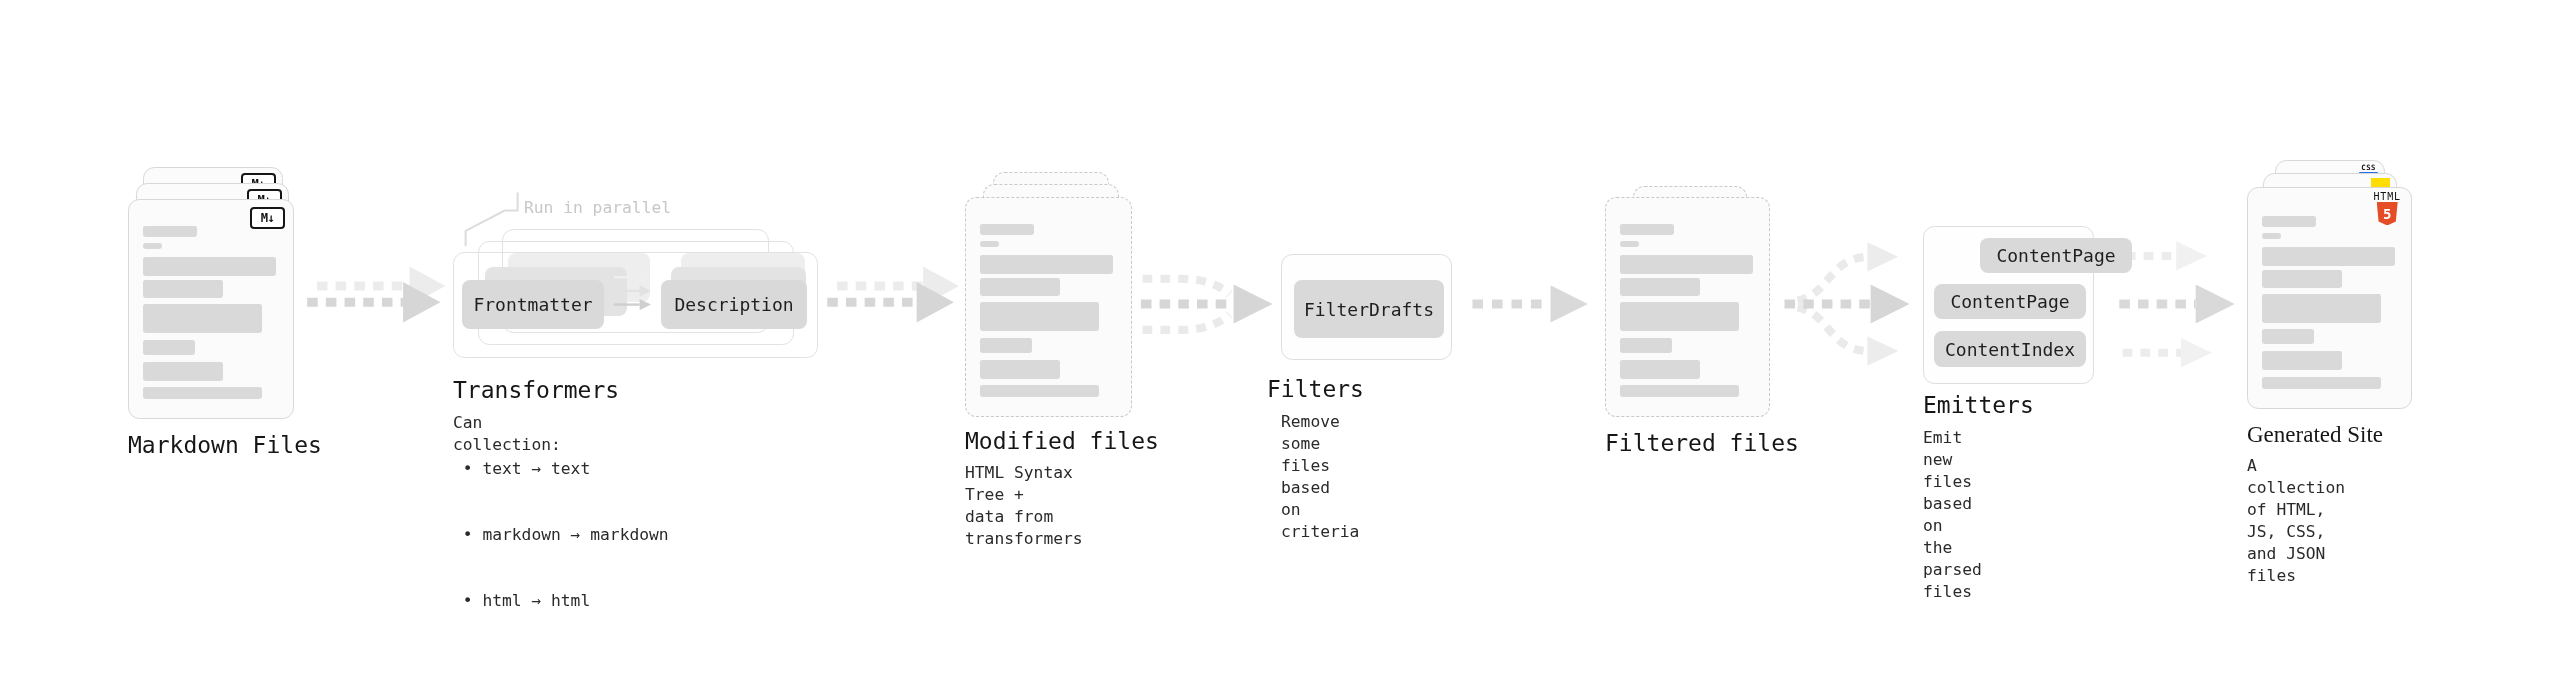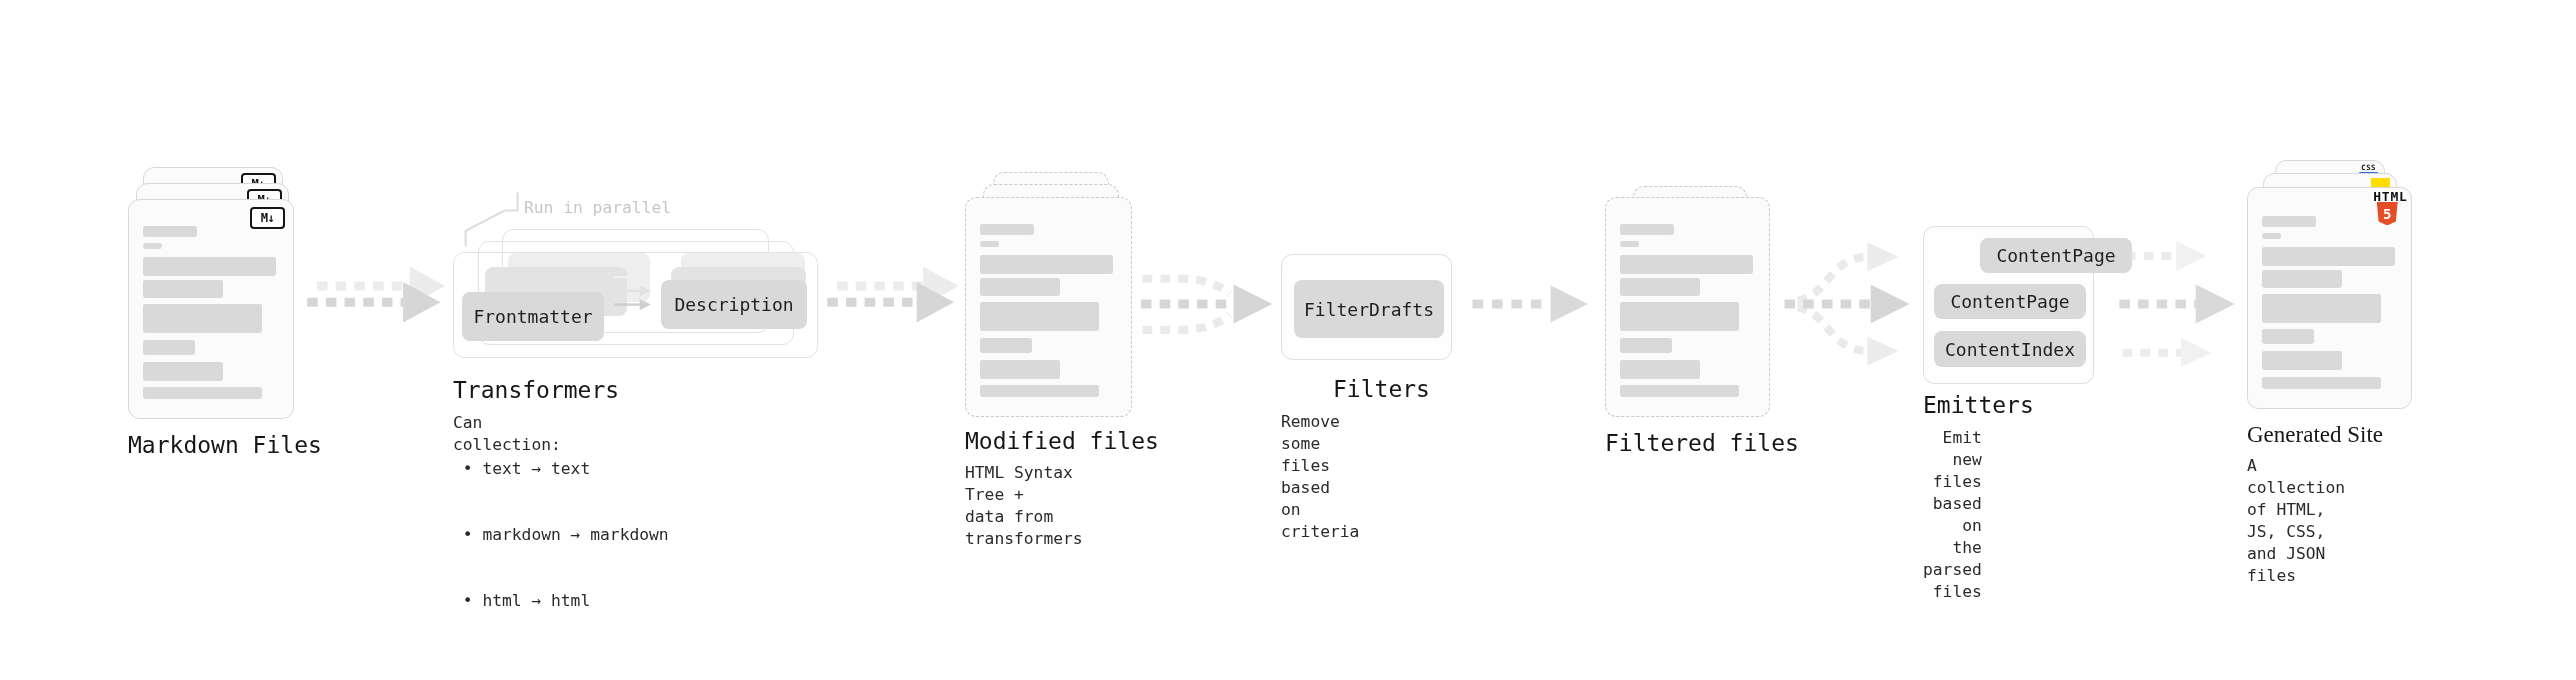--- a/index.html
+++ b/index.html
@@ -46,21 +46,21 @@
     position:absolute; width:31px; height:18px; background:#ffffff;
     border:2.4px solid #151515; border-radius:4.1px;
     display:flex; align-items:center; justify-content:center;
     font-size:12.2px; font-weight:bold; color:#151515; letter-spacing:-0.8px;
   }
   .css-badge { position:absolute; width:19.5px; text-align:center; }
   .css-badge .css-txt { font-size:7.3px; font-weight:bold; color:#111; line-height:7.3px; letter-spacing:0.4px; }
   .css-badge .css-bar { height:3.3px; border-radius:0.8px; margin-top:0.8px; }
   .js-badge { position:absolute; width:19.5px; height:9.8px; }
   .html5-badge { position:absolute; width:28px; text-align:center; }
-  .html5-badge .h5-txt { font-size:13px; font-weight:bold; color:#111; letter-spacing:0.8px; line-height:8.1px; }
+  .html5-badge .h5-txt { font-size:10px; font-weight:normal; color:#111; letter-spacing:0.8px; line-height:8.1px; }
   .html5-badge .h5-shield {
     width:21px; height:23.6px; margin:0.8px auto 0;
     clip-path:polygon(0 0,100% 0,91% 84%,50% 100%,9% 84%);
     display:flex; align-items:center; justify-content:center;
     color:#fff; font-size:14px; font-weight:bold;
   }
   svg { display:block; }
 </style>
 </head>
 <body>
@@ -151,21 +151,21 @@
     <div class="outline-card" style="left:502px;top:229px;width:267px;height:104px;"></div>
     <div class="outline-card" style="left:478px;top:241px;width:316px;height:104px;"></div>
     <div class="outline-card" style="left:453px;top:252px;width:365px;height:106px;"></div>
 
     <div class="gray-box ghost2" style="left:508px;top:253px;width:142px;height:49px;"></div>
     <div class="gray-box ghost1" style="left:485px;top:267px;width:142px;height:49px;"></div>
 
     <div class="gray-box ghost2" style="left:681px;top:253px;width:124px;height:49px;"></div>
     <div class="gray-box ghost1" style="left:671px;top:267px;width:135px;height:49px;"></div>
 
-    <div class="gray-box" style="left:462px;top:292px;width:142px;height:49px;">Frontmatter</div>
+    <div class="gray-box" style="left:462px;top:280px;width:142px;height:49px;">Frontmatter</div>
     <div class="gray-box" style="left:661px;top:280px;width:146px;height:49px;">Description</div>
 
     <svg class="abs" style="left:609px;top:268px;" width="50" height="49" viewBox="0 0 62 60">
       <g>
         <line x1="6" y1="11" x2="38" y2="11" stroke="#efefef" stroke-width="3"></line>
         <polygon points="38,4 52,11 38,18" fill="#efefef"></polygon>
         <line x1="6" y1="28" x2="38" y2="28" stroke="#e2e2e2" stroke-width="3"></line>
         <polygon points="38,21 52,28 38,35" fill="#e2e2e2"></polygon>
         <line x1="6" y1="45" x2="38" y2="45" stroke="#cfcfcf" stroke-width="3"></line>
         <polygon points="38,38 52,45 38,52" fill="#cfcfcf"></polygon>
@@ -195,21 +195,21 @@
       <div class="bar" style="top:187px;width:119px;height:12.2px;"></div>
     </div>
     <div class="stage-title" style="left:965px;top:428px;">Modified files</div>
     <div class="stage-sub" style="left:965px;top:462px;">HTML Syntax Tree +
 data from transformers</div>
   </div>
 
   <div class="abs" style="left:0;top:0;width:0;height:0;">
     <div class="panel-card" style="left:1281px;top:254px;width:171px;height:106px;"></div>
     <div class="gray-box" style="left:1294px;top:280px;width:150px;height:58px;">FilterDrafts</div>
-    <div class="stage-title" style="left:1333px;top:376px;">Filters</div>
+    <div class="stage-title" style="left:1267px;top:376px;">Filters</div>
     <div class="stage-sub" style="left:1281px;top:411px;">Remove some files based
 on criteria</div>
   </div>
 
   <div class="abs" style="left:0;top:0;width:0;height:0;">
     <div class="file-card dashed" style="left:1633px;top:186px;width:114px;height:49px;"></div>
     <div class="file-card dashed" style="left:1605px;top:197px;width:165px;height:220px;">
       <div class="bar" style="top:26px;width:54px;height:11.4px;"></div>
       <div class="bar" style="top:43px;width:18.7px;height:5.7px;"></div>
       <div class="bar" style="top:57px;width:133px;height:18.7px;"></div>
@@ -221,21 +221,21 @@
     </div>
     <div class="stage-title" style="left:1605px;top:430px;">Filtered files</div>
   </div>
 
   <div class="abs" style="left:0;top:0;width:0;height:0;">
     <div class="panel-card" style="left:1923px;top:226px;width:171px;height:158px;"></div>
     <div class="gray-box" style="left:1934px;top:238px;width:152px;height:35px;margin-left:46px;">ContentPage</div>
     <div class="gray-box" style="left:1934px;top:284px;width:152px;height:35px;">ContentPage</div>
     <div class="gray-box" style="left:1934px;top:331px;width:152px;height:36px;">ContentIndex</div>
     <div class="stage-title" style="left:1923px;top:392px;">Emitters</div>
-    <div class="stage-sub" style="left:1923px;top:427px;text-align:right;">Emit new files based on
+    <div class="stage-sub" style="left:1923px;top:427px;">Emit new files based on
 the parsed files</div>
   </div>
 
   <div class="abs" style="left:0;top:0;width:0;height:0;">
     <div class="file-card" style="left:2275px;top:160px;width:110px;height:98px;">
       <div class="css-badge" style="right:5.7px;top:3.3px;">
         <div class="css-txt">CSS</div>
         <div class="css-bar" style="background:#2b6fe3;"></div>
       </div>
     </div>

